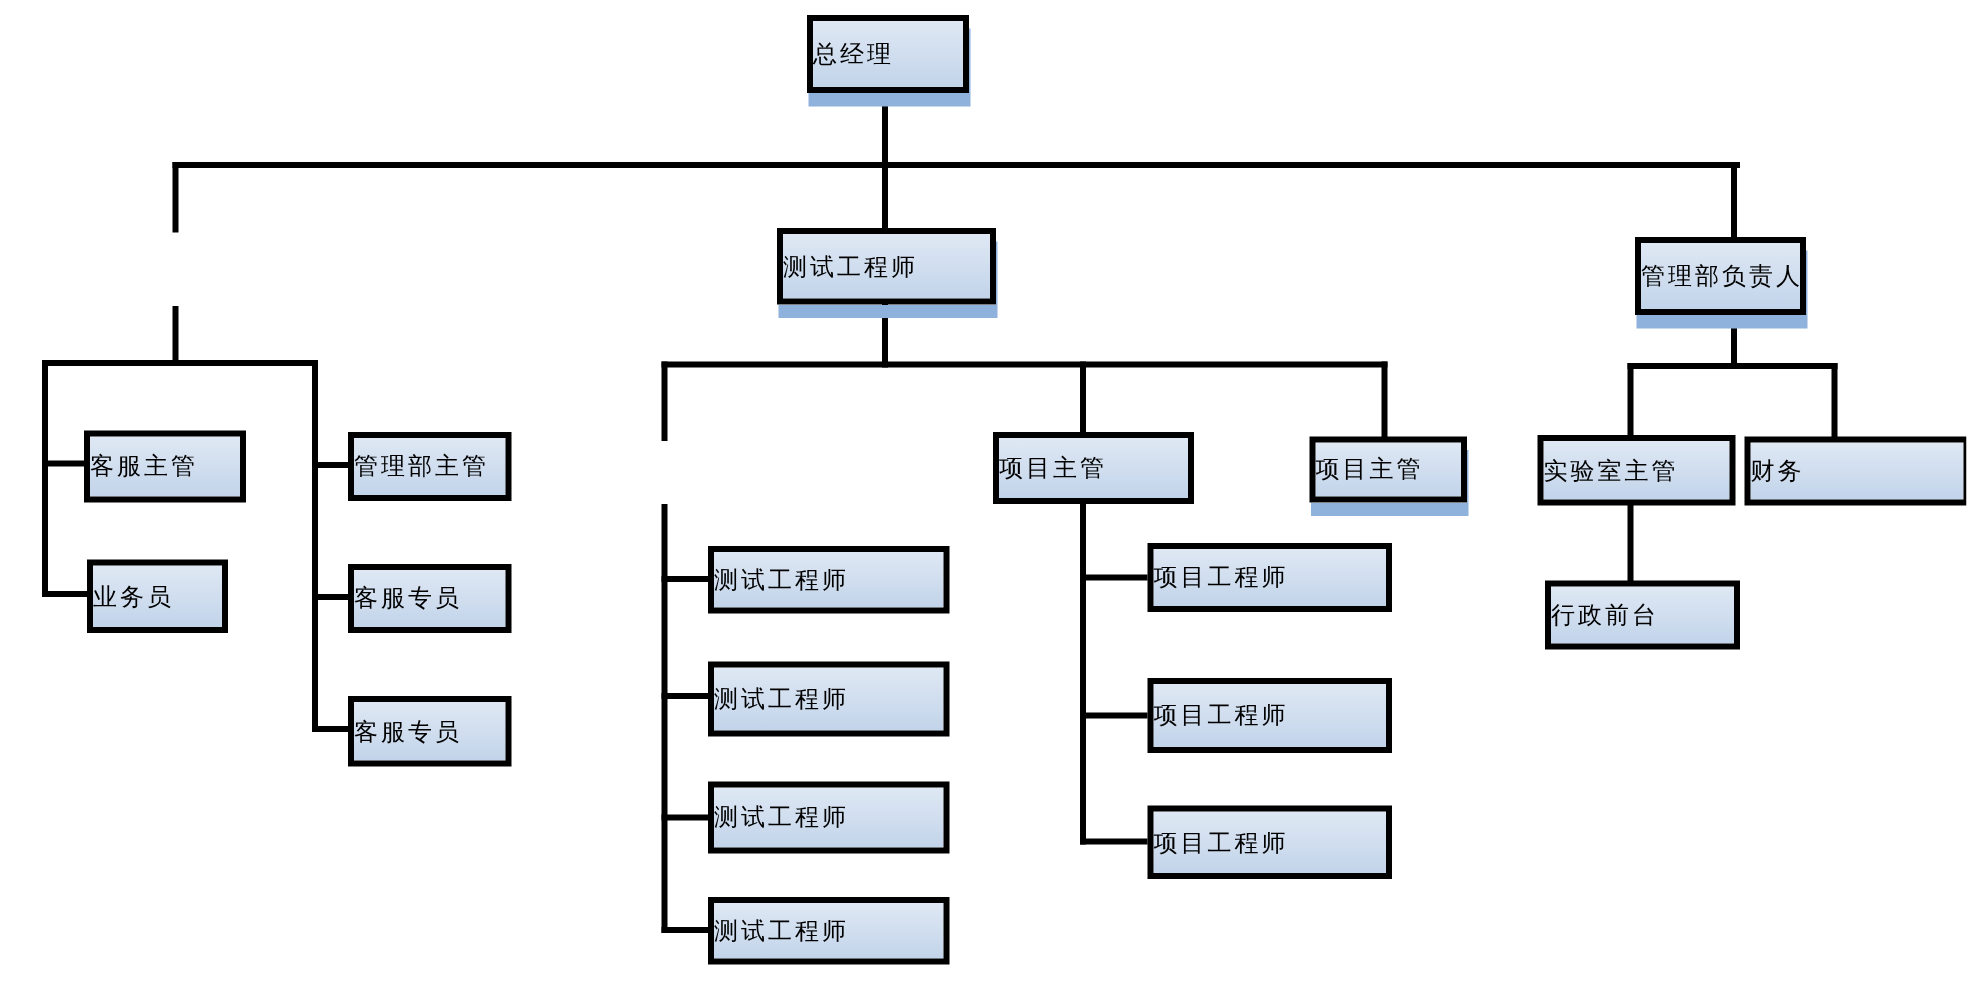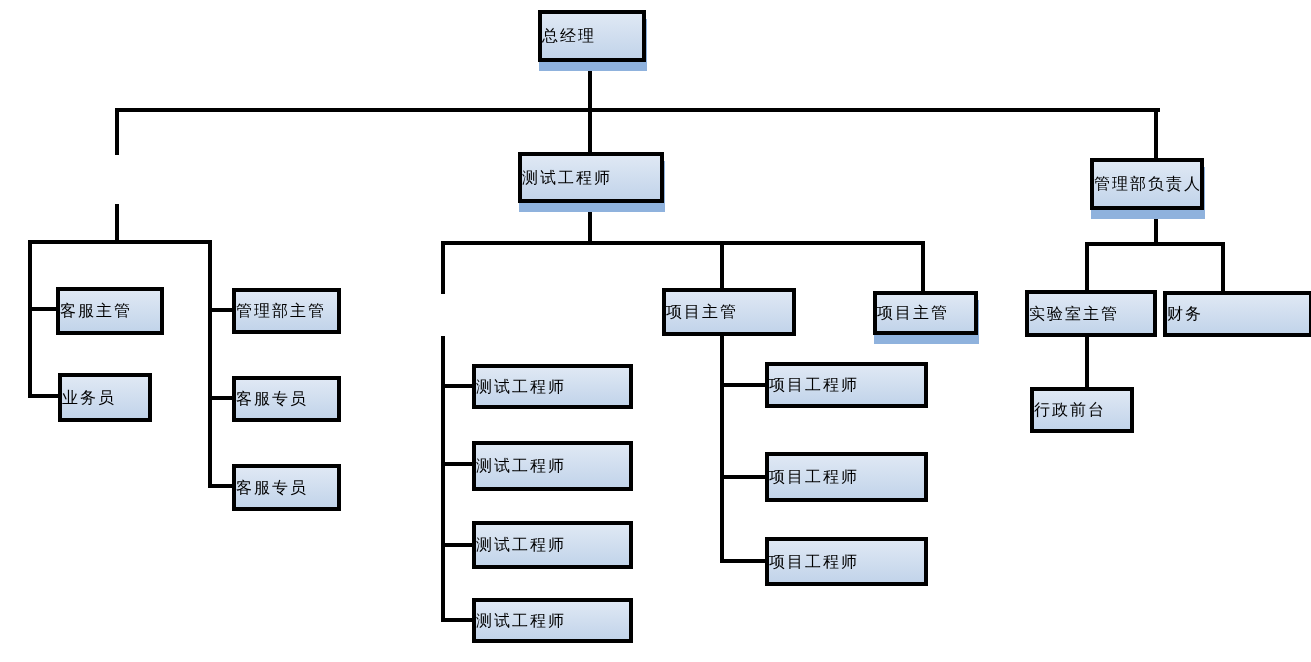--- a/index.html
+++ b/index.html
@@ -155,17 +155,17 @@
   </div>
 
   <div class="node" style="left:1025px; top:290px; width:132px; height:47px">
     <span class="label">实验室主管</span>
   </div>
 
   <div class="node" style="left:1163px; top:291px; width:150px; height:46px">
     <span class="label">财务</span>
   </div>
 
-  <div class="node" style="left:1030px; top:387px; width:104px; height:46px">
+  <div class="node" style="left:1030px; top:387px; width:130px; height:46px">
     <span class="label">行政前台</span>
   </div>
 
 </div>
 
 </body></html>

